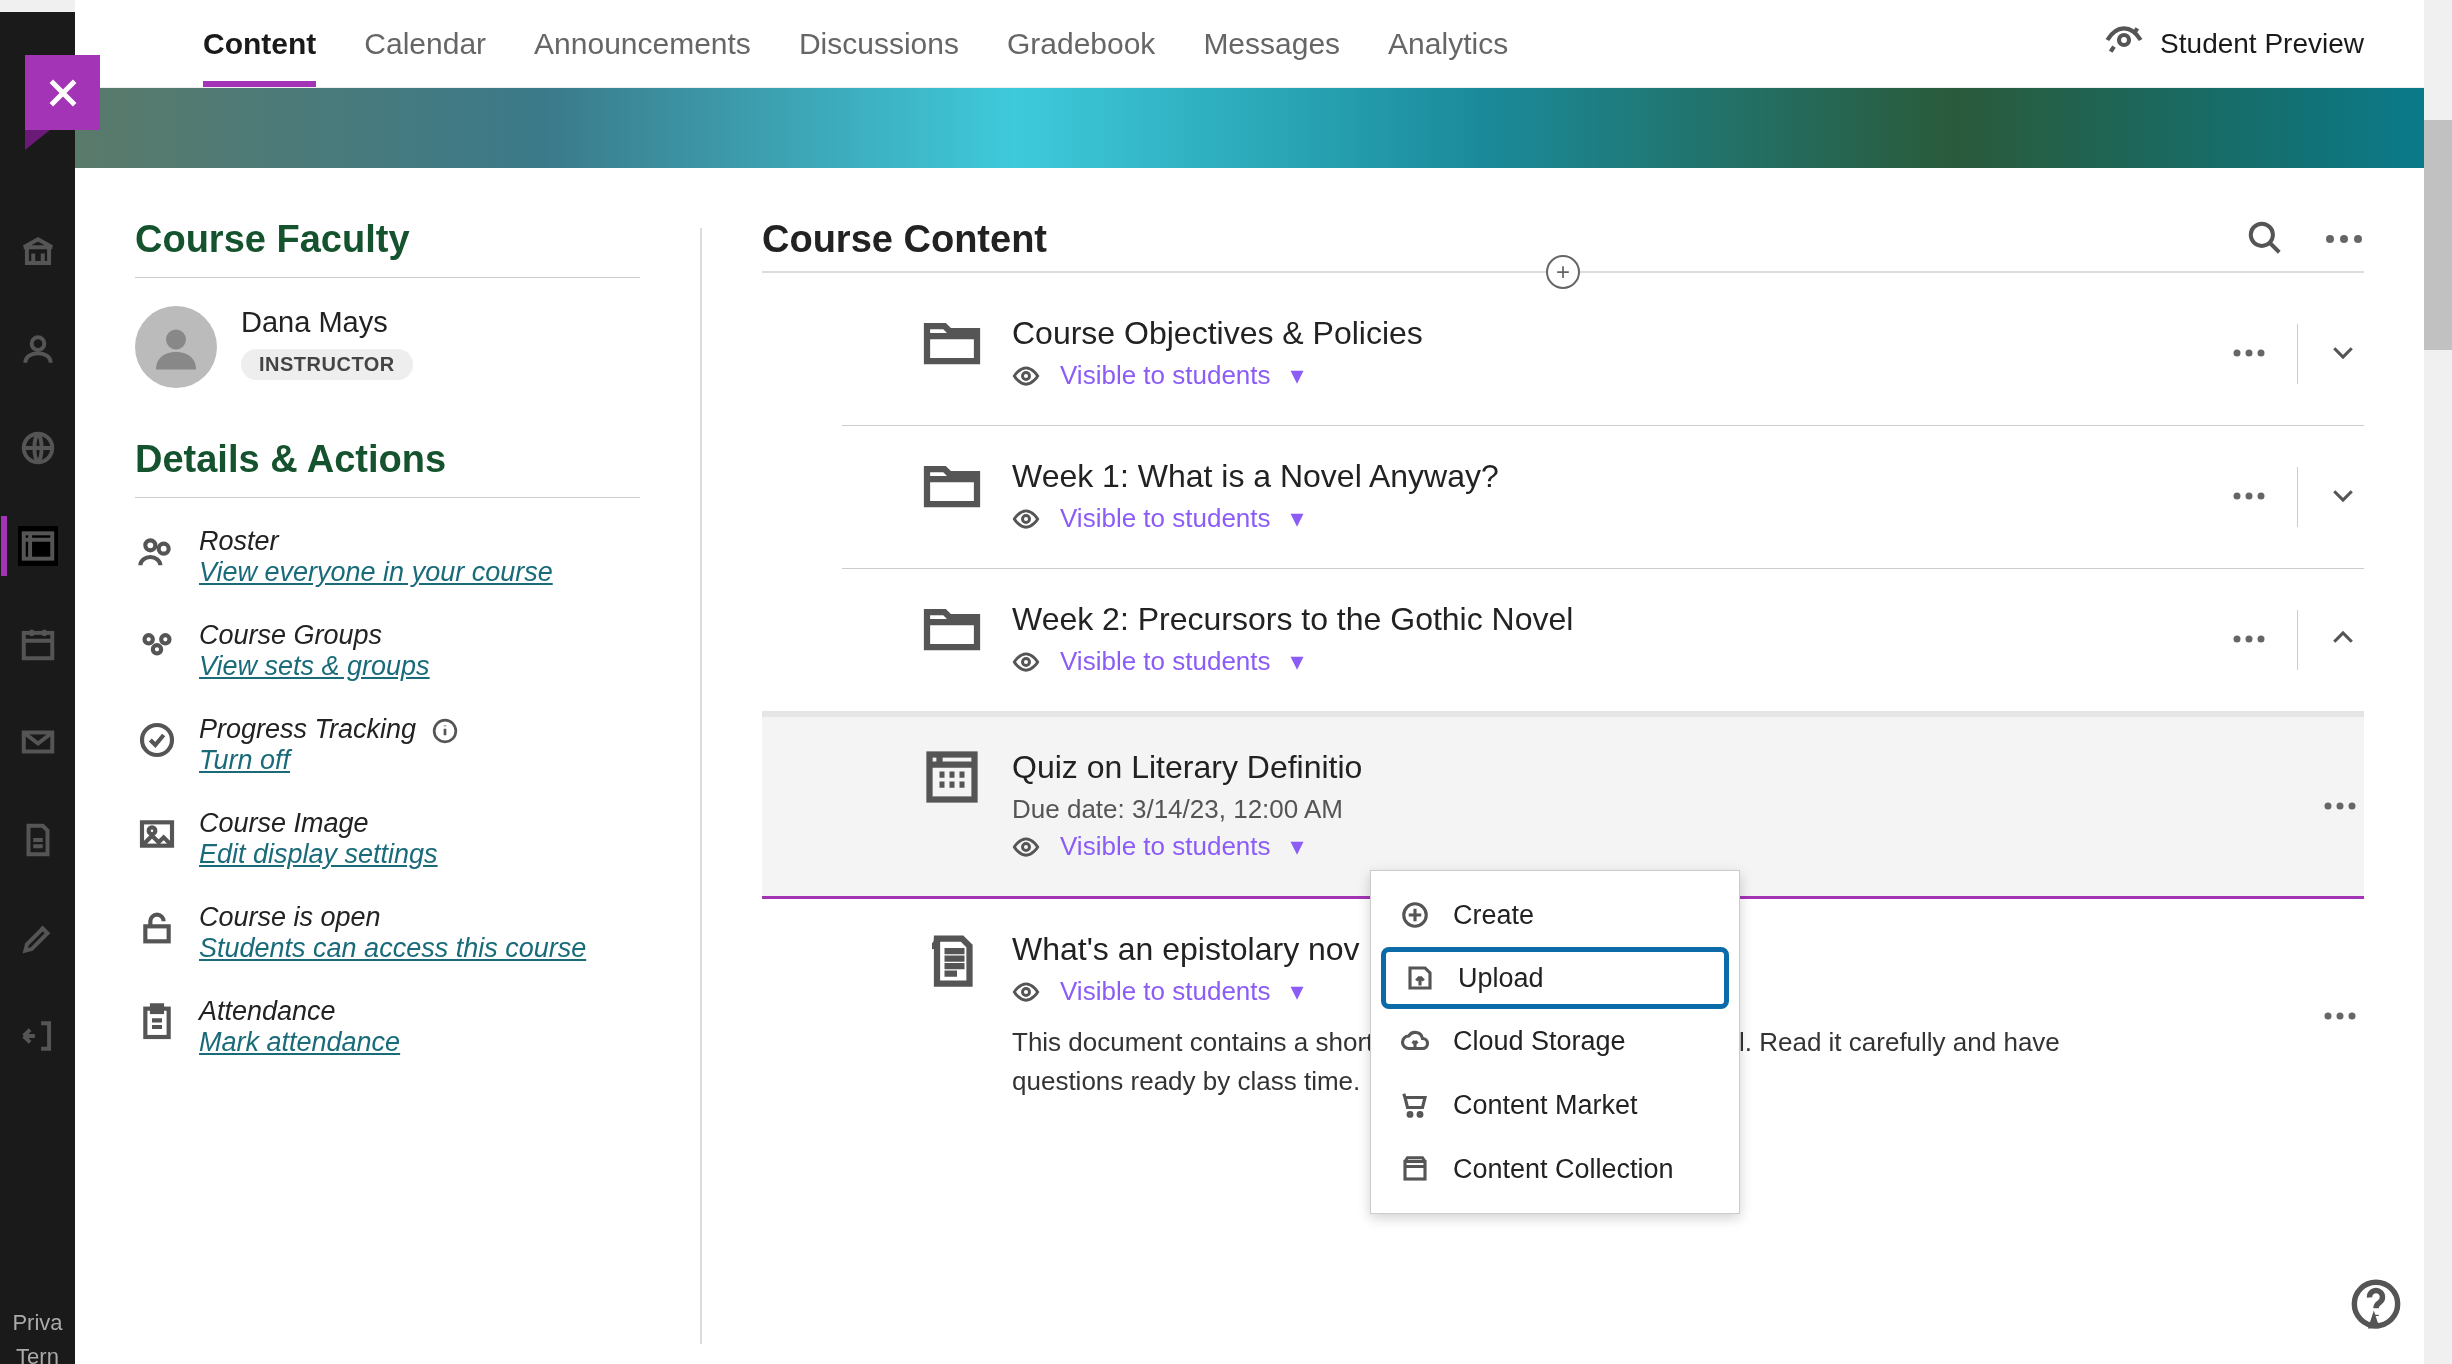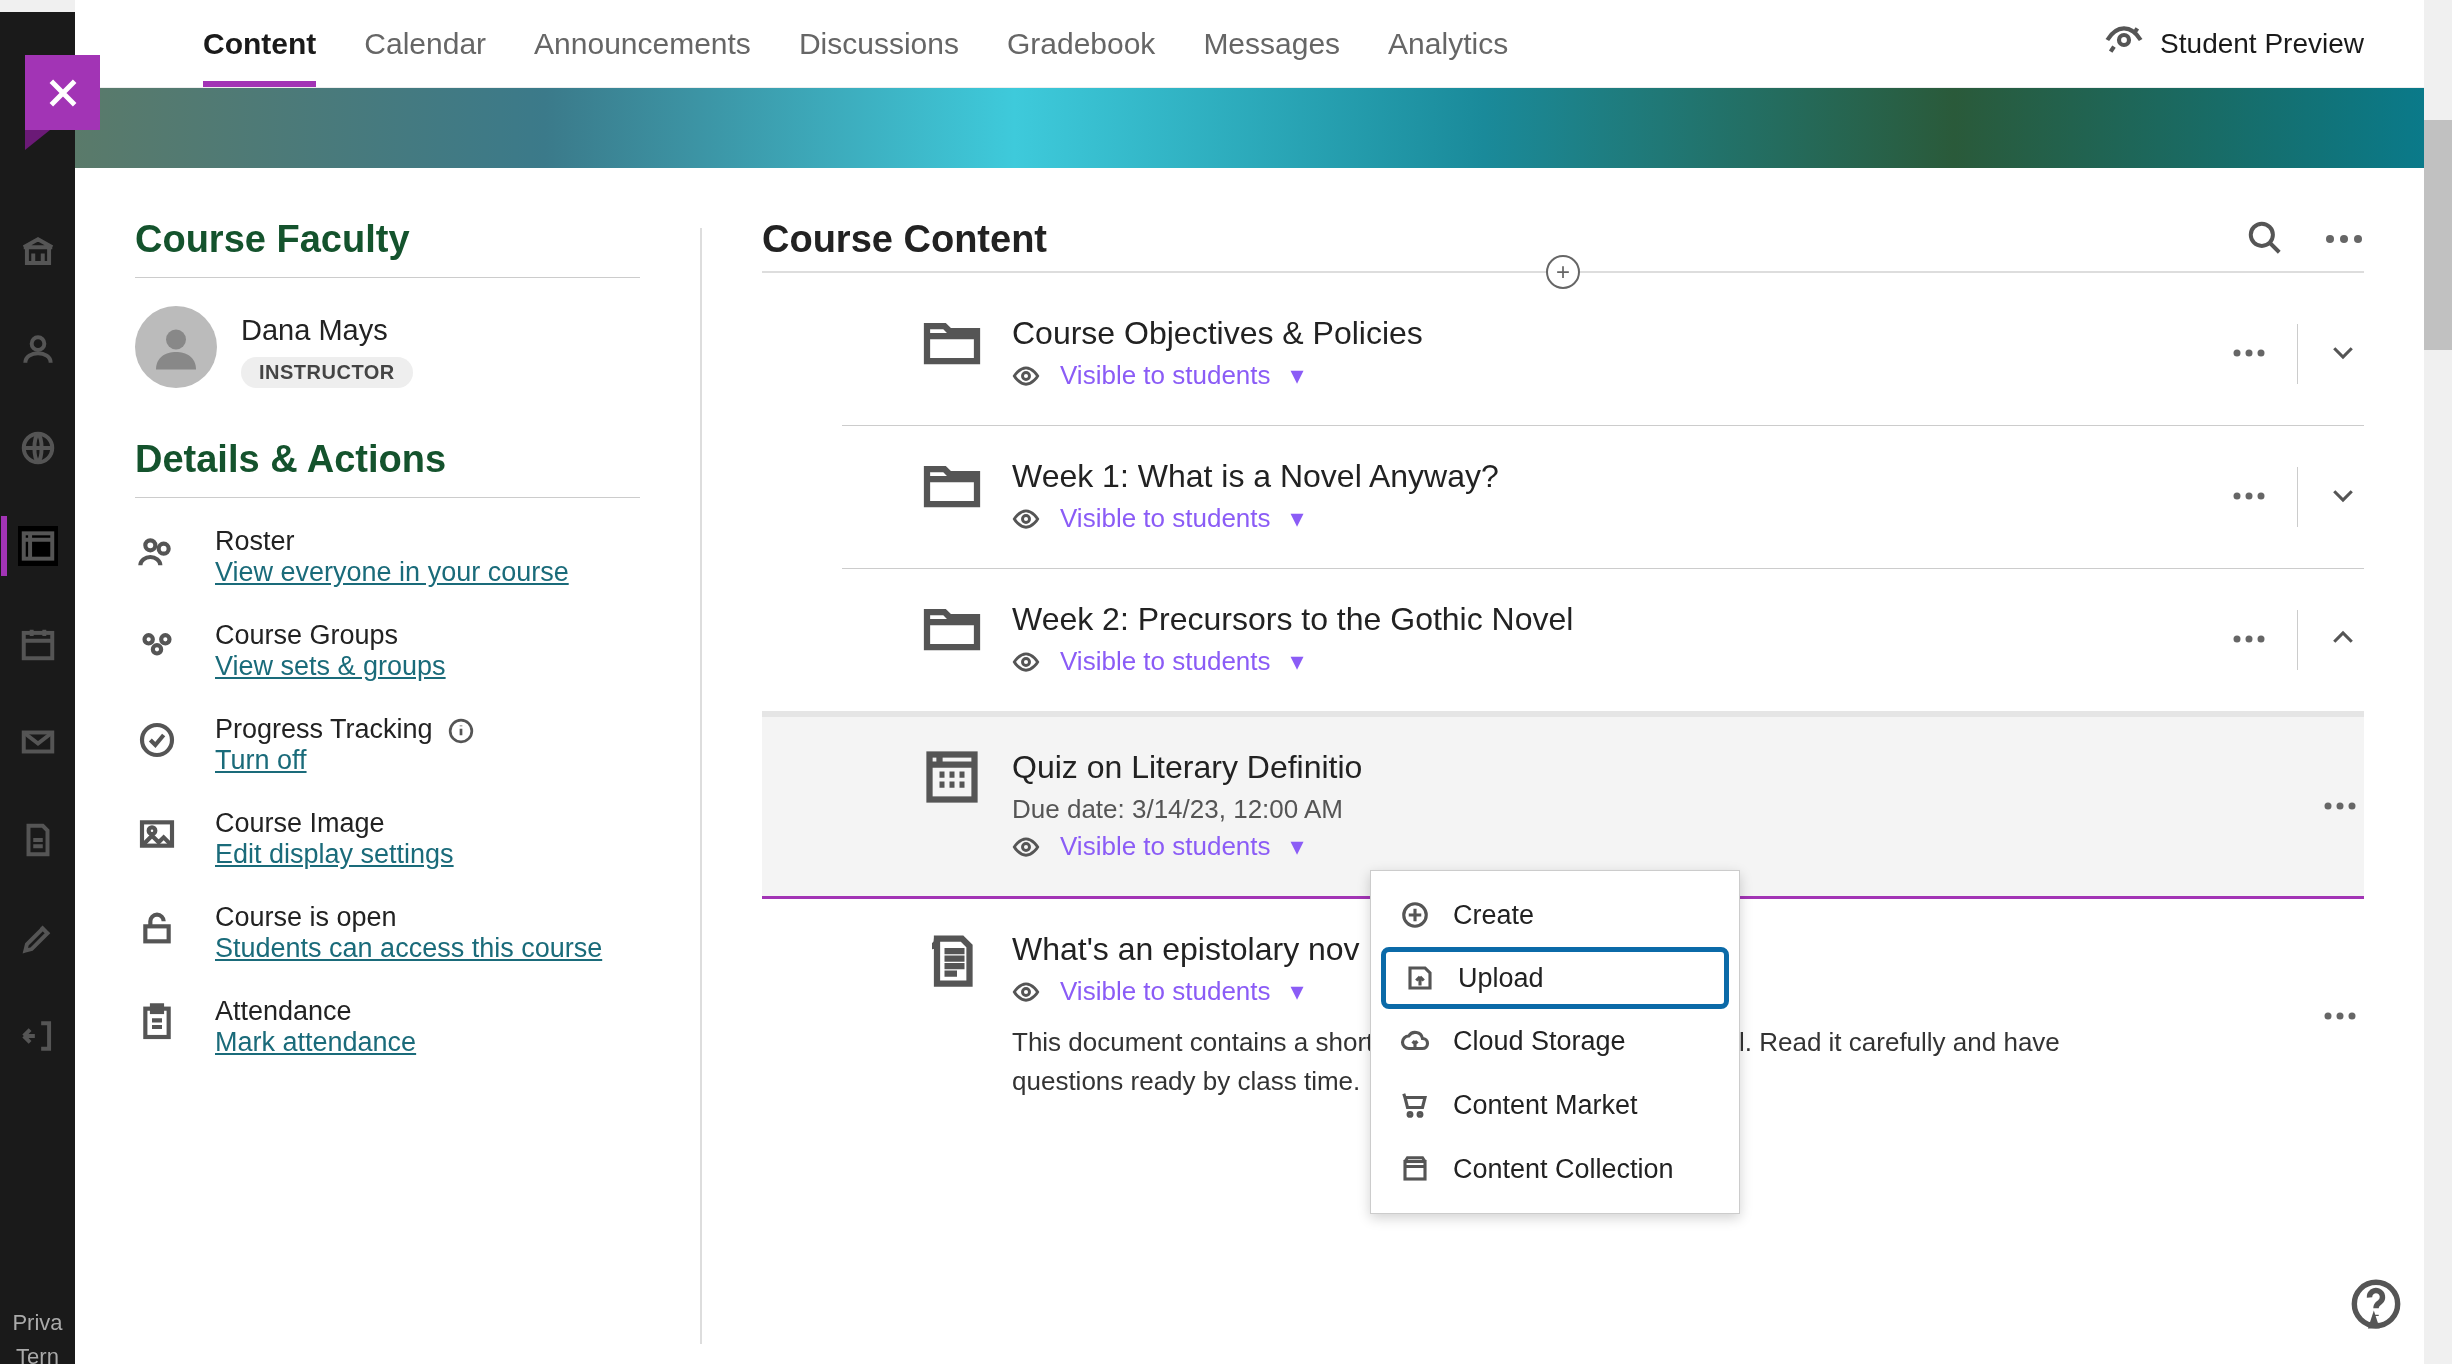--- a/index.html
+++ b/index.html
@@ -36,26 +36,26 @@
 .banner { height: 80px; background: linear-gradient(90deg, #5a7a6a 0%, #3b7a8a 20%, #3ecadb 40%, #1a8a9a 60%, #2a5a3a 80%, #0a7a8a 100%); }
 
 
 .body-cols { display: flex; height: calc(100% - 168px); }
 .left-col { width: 625px; padding: 50px 60px 0 60px; }
 .divider-col { width: 2px; background: #ddd; margin-top: 60px; margin-bottom: 20px; }
 .right-col { flex: 1; padding: 50px 60px 0 60px; position: relative; }
 
 
 .section-h { font-size: 38px; font-weight: 700; color: #14532d; padding-bottom: 16px; border-bottom: 1px solid #ccc; margin-bottom: 28px; }
-.faculty-row { display: flex; align-items: flex-end; gap: 24px; margin-bottom: 50px; }
+.faculty-row { display: flex; align-items: flex-start; gap: 24px; margin-bottom: 50px; }
 .avatar { width: 82px; height: 82px; border-radius: 50%; background: #bbb; display: flex; align-items: center; justify-content: center; }
 .fac-name { font-size: 29px; font-weight: 500; color: #222; margin-bottom: 10px; }
 .badge { display: inline-block; font-size: 20px; font-weight: 700; color: #444; background: #eee; border-radius: 20px; padding: 4px 18px; letter-spacing: 0.5px; }
 
-.action-item { display: flex; gap: 36px; margin-bottom: 32px; position: relative; }
+.action-item { display: flex; gap: 20px; margin-bottom: 32px; position: relative; font-style: italic; }
 .action-icon { width: 44px; height: 44px; flex-shrink: 0; display: flex; align-items: center; justify-content: center; color: #666; margin-top: 4px; }
 .action-title { font-size: 27px; color: #222; }
 .action-link { font-size: 27px; color: #1a6b7a; text-decoration: underline; cursor: pointer; }
 .collab-more { position: absolute; right: 0; top: 20px; }
 
 
 .cc-header { display: flex; align-items: center; justify-content: space-between; margin-bottom: 10px; }
 .cc-title { font-size: 38px; font-weight: 700; color: #222; }
 .cc-actions { display: flex; gap: 40px; align-items: center; }
 .add-line { height: 2px; background: #ddd; position: relative; margin-bottom: 10px; }

